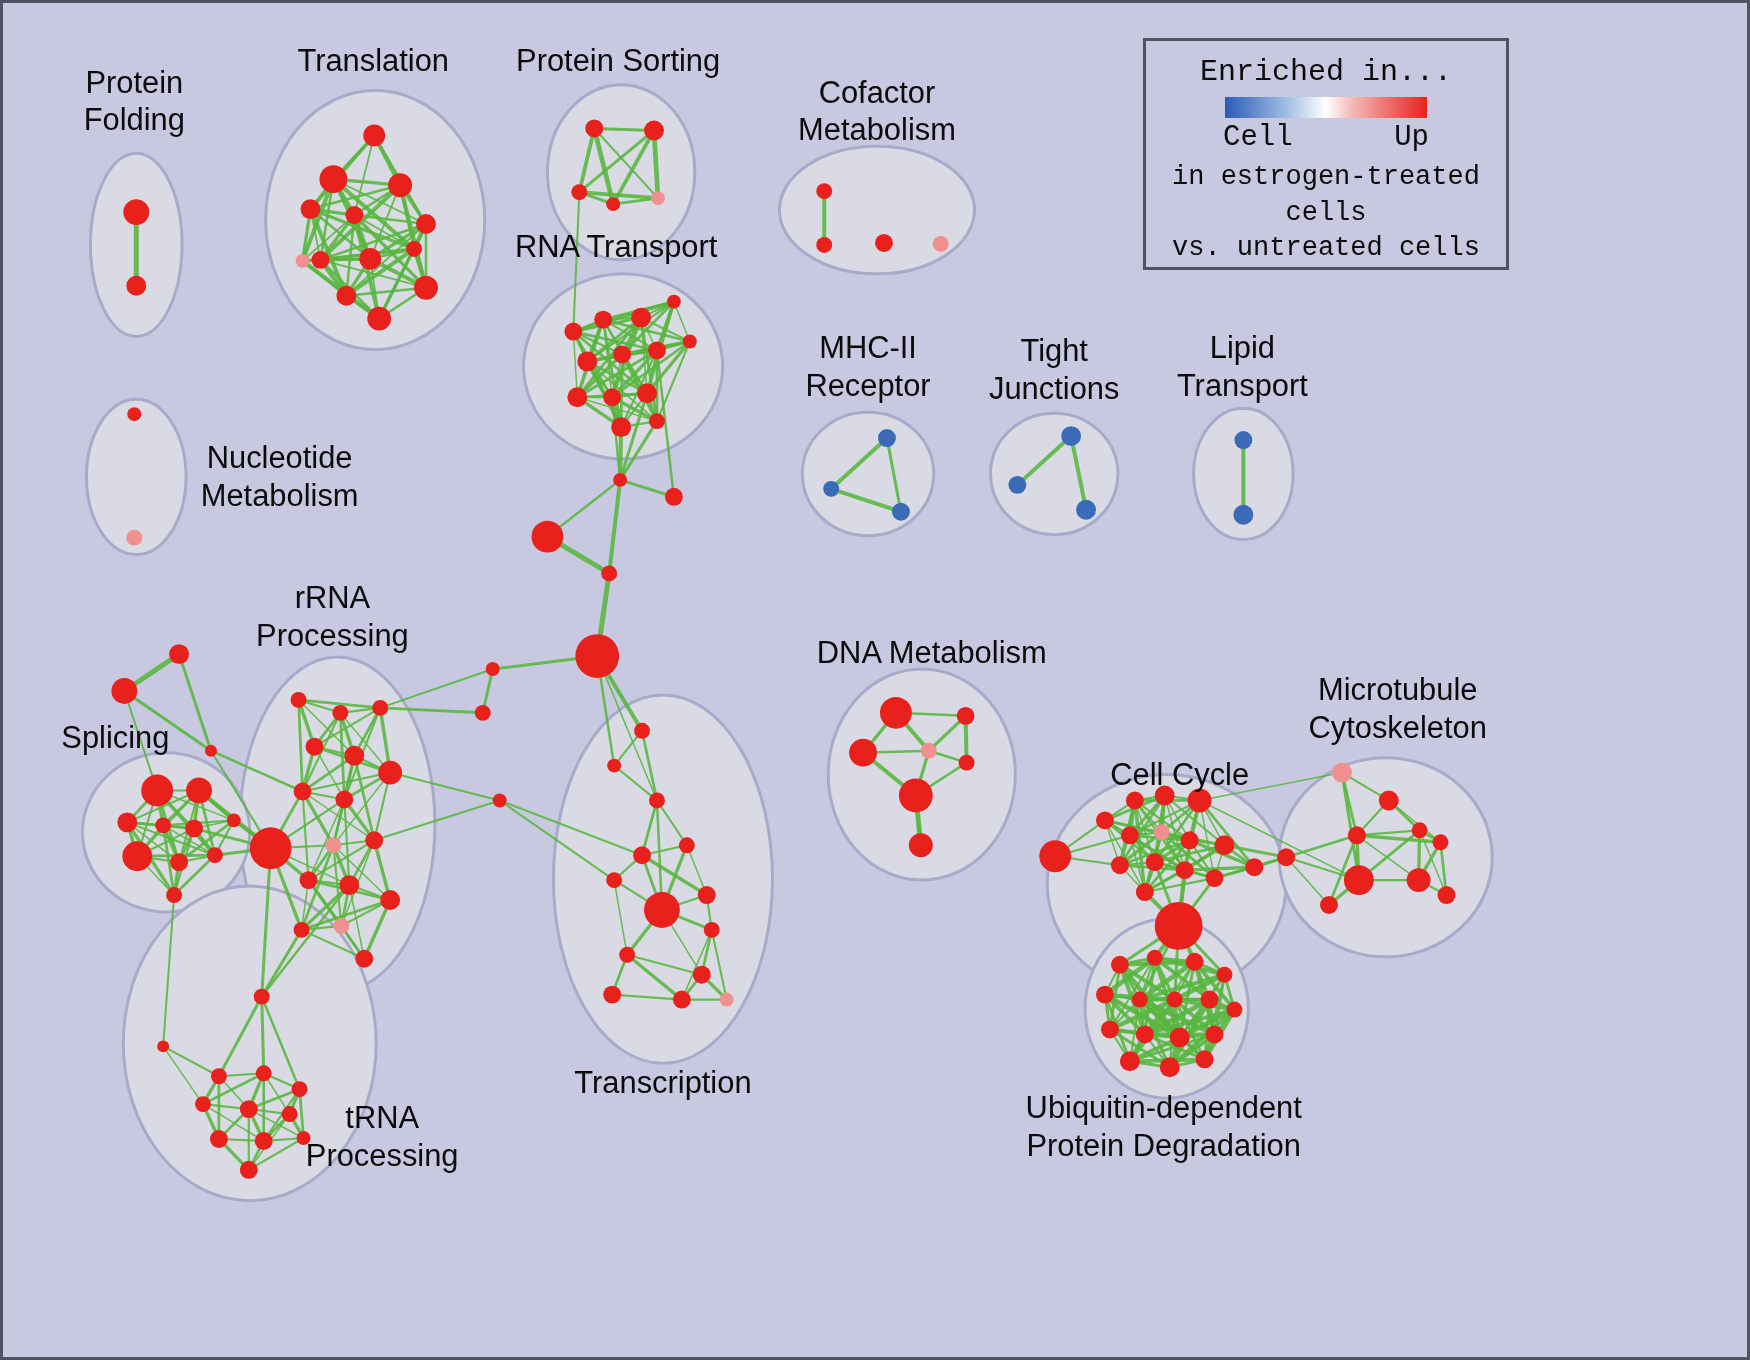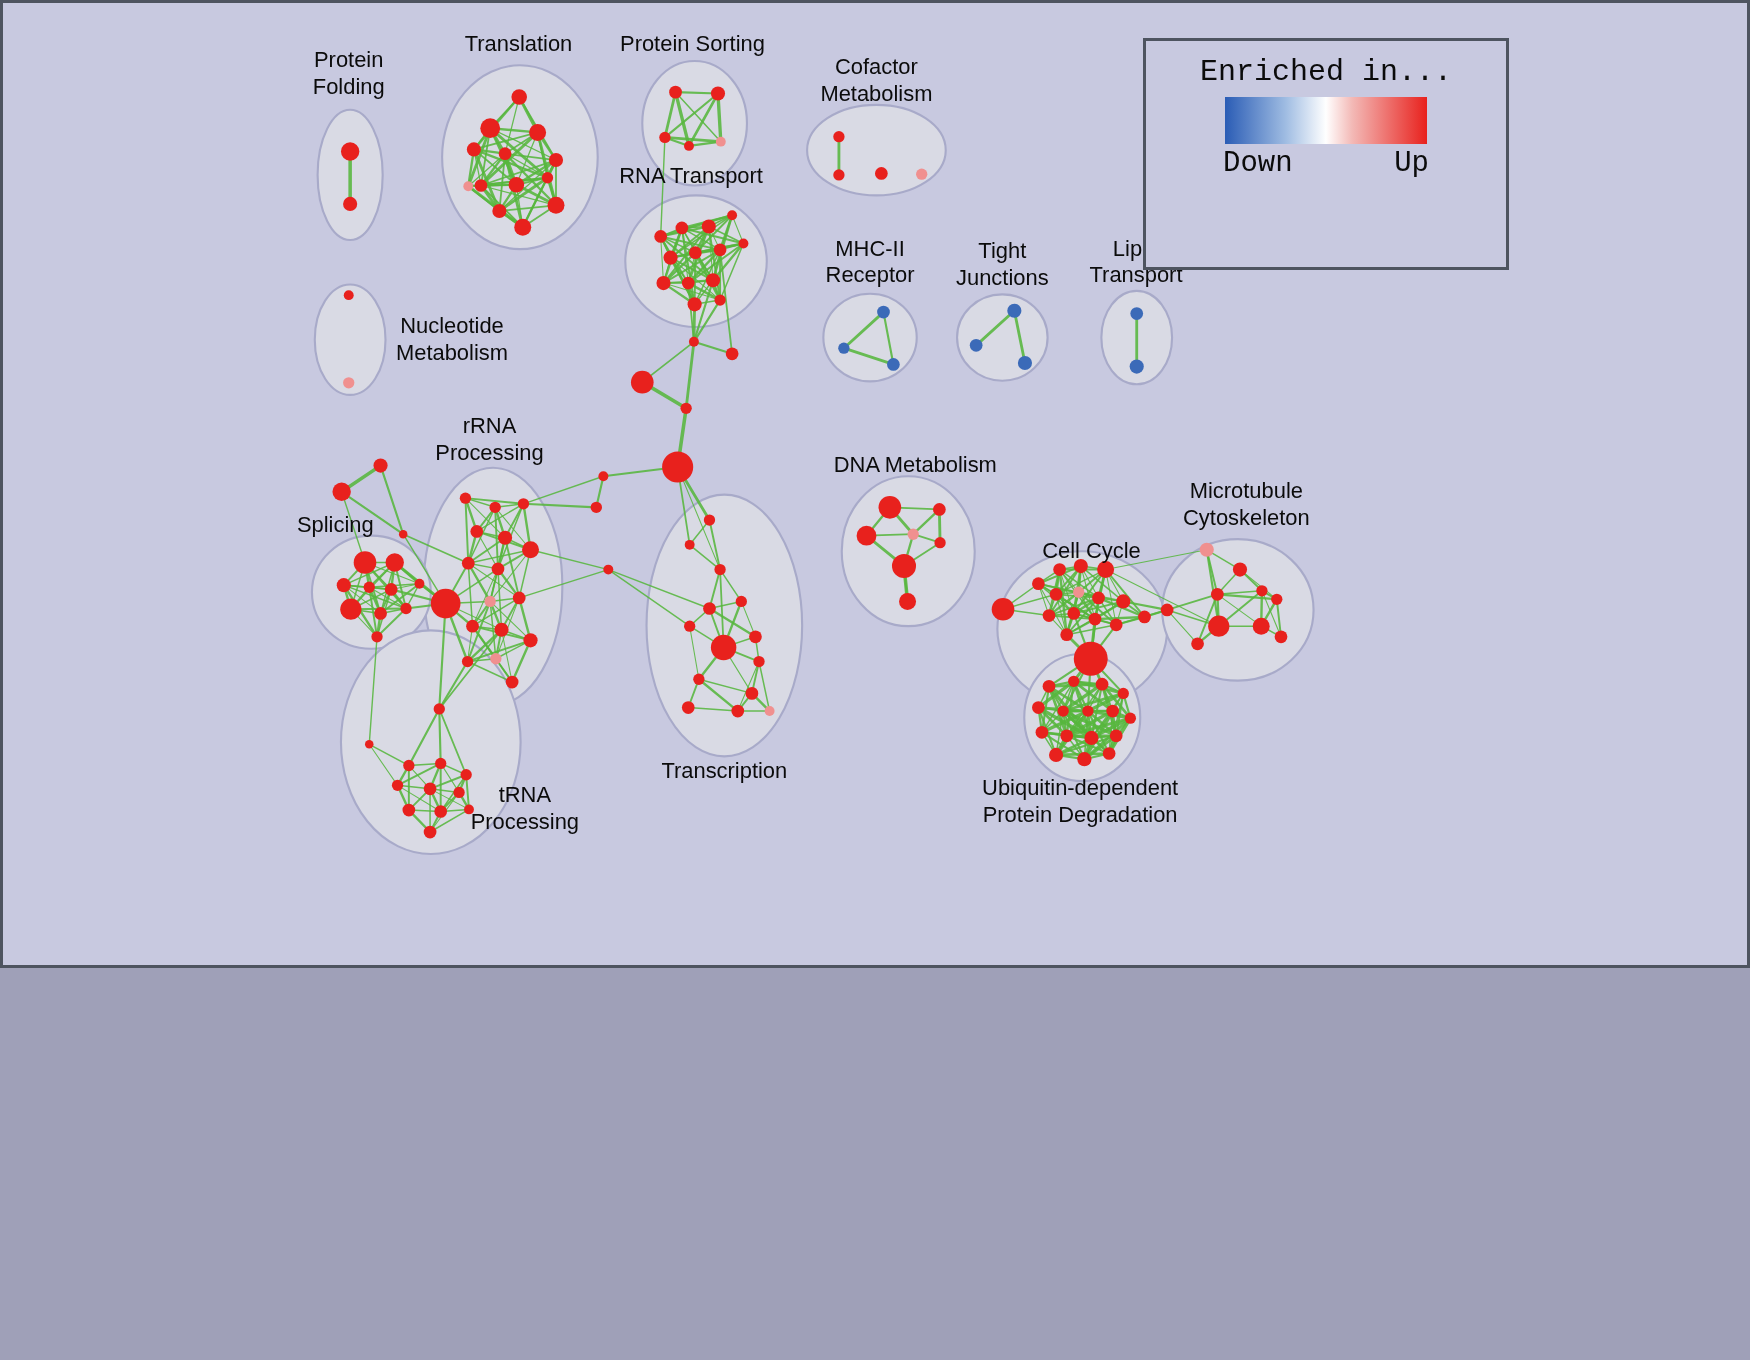--- a/index.html
+++ b/index.html
@@ -1,18 +1,18 @@
 <!DOCTYPE html>
 <html><head>
 <meta charset="utf-8">
 <style>
   html,body{margin:0;padding:0;background:#9fa0b8;font-family:"Liberation Sans",sans-serif;}
   #figure{
     position:relative;
-    width:1750px;height:968px;
+    width:1750px;height:1360px;
     box-sizing:border-box;
     border:3px solid #4e5460;
     background:#c8c9e0;
     overflow:hidden;
     padding-left:32px;
   }
   #net{position:absolute;left:0;top:0;width:100%;height:100%;}
   .cluster-label{
     font-family:"Liberation Sans",sans-serif;
     font-size:31px;
@@ -800,17 +800,21 @@
         <text x="1181" y="785" text-anchor="middle" class="cluster-label" fill="#0b0b0b"><tspan x="1181" dy="0">Cell Cycle</tspan></text>
         <text x="1400" y="700" text-anchor="middle" class="cluster-label" fill="#0b0b0b"><tspan x="1400" dy="0">Microtubule</tspan><tspan x="1400" dy="38">Cytoskeleton</tspan></text>
         <text x="1165" y="1120" text-anchor="middle" class="cluster-label" fill="#0b0b0b"><tspan x="1165" dy="0">Ubiquitin-dependent</tspan><tspan x="1165" dy="38">Protein Degradation</tspan></text>
       </g>
     </svg>
 
   <div class="legend" style="background: rgb(200, 201, 224); border-color: rgb(78, 84, 96); font-family: Liberation Mono, monospace;">
     <div class="legend-title">Enriched in...</div>
     <div class="legend-gradient" style="background: linear-gradient(90deg, rgb(42, 92, 181) 0%, rgb(159, 188, 226) 30%, rgb(255, 255, 255) 50%, rgb(243, 185, 182) 63%, rgb(232, 33, 29) 100%);"></div>
     <div class="legend-ends">
-      <span>Down</span>
+      <span>Cell</span>
       <span>Up</span>
+    </div>
+    <div class="legend-sub">
+      <div>in estrogen-treated cells</div>
+      <div>vs. untreated cells</div>
     </div>
   </div>
 </div>
 
 </body></html>

